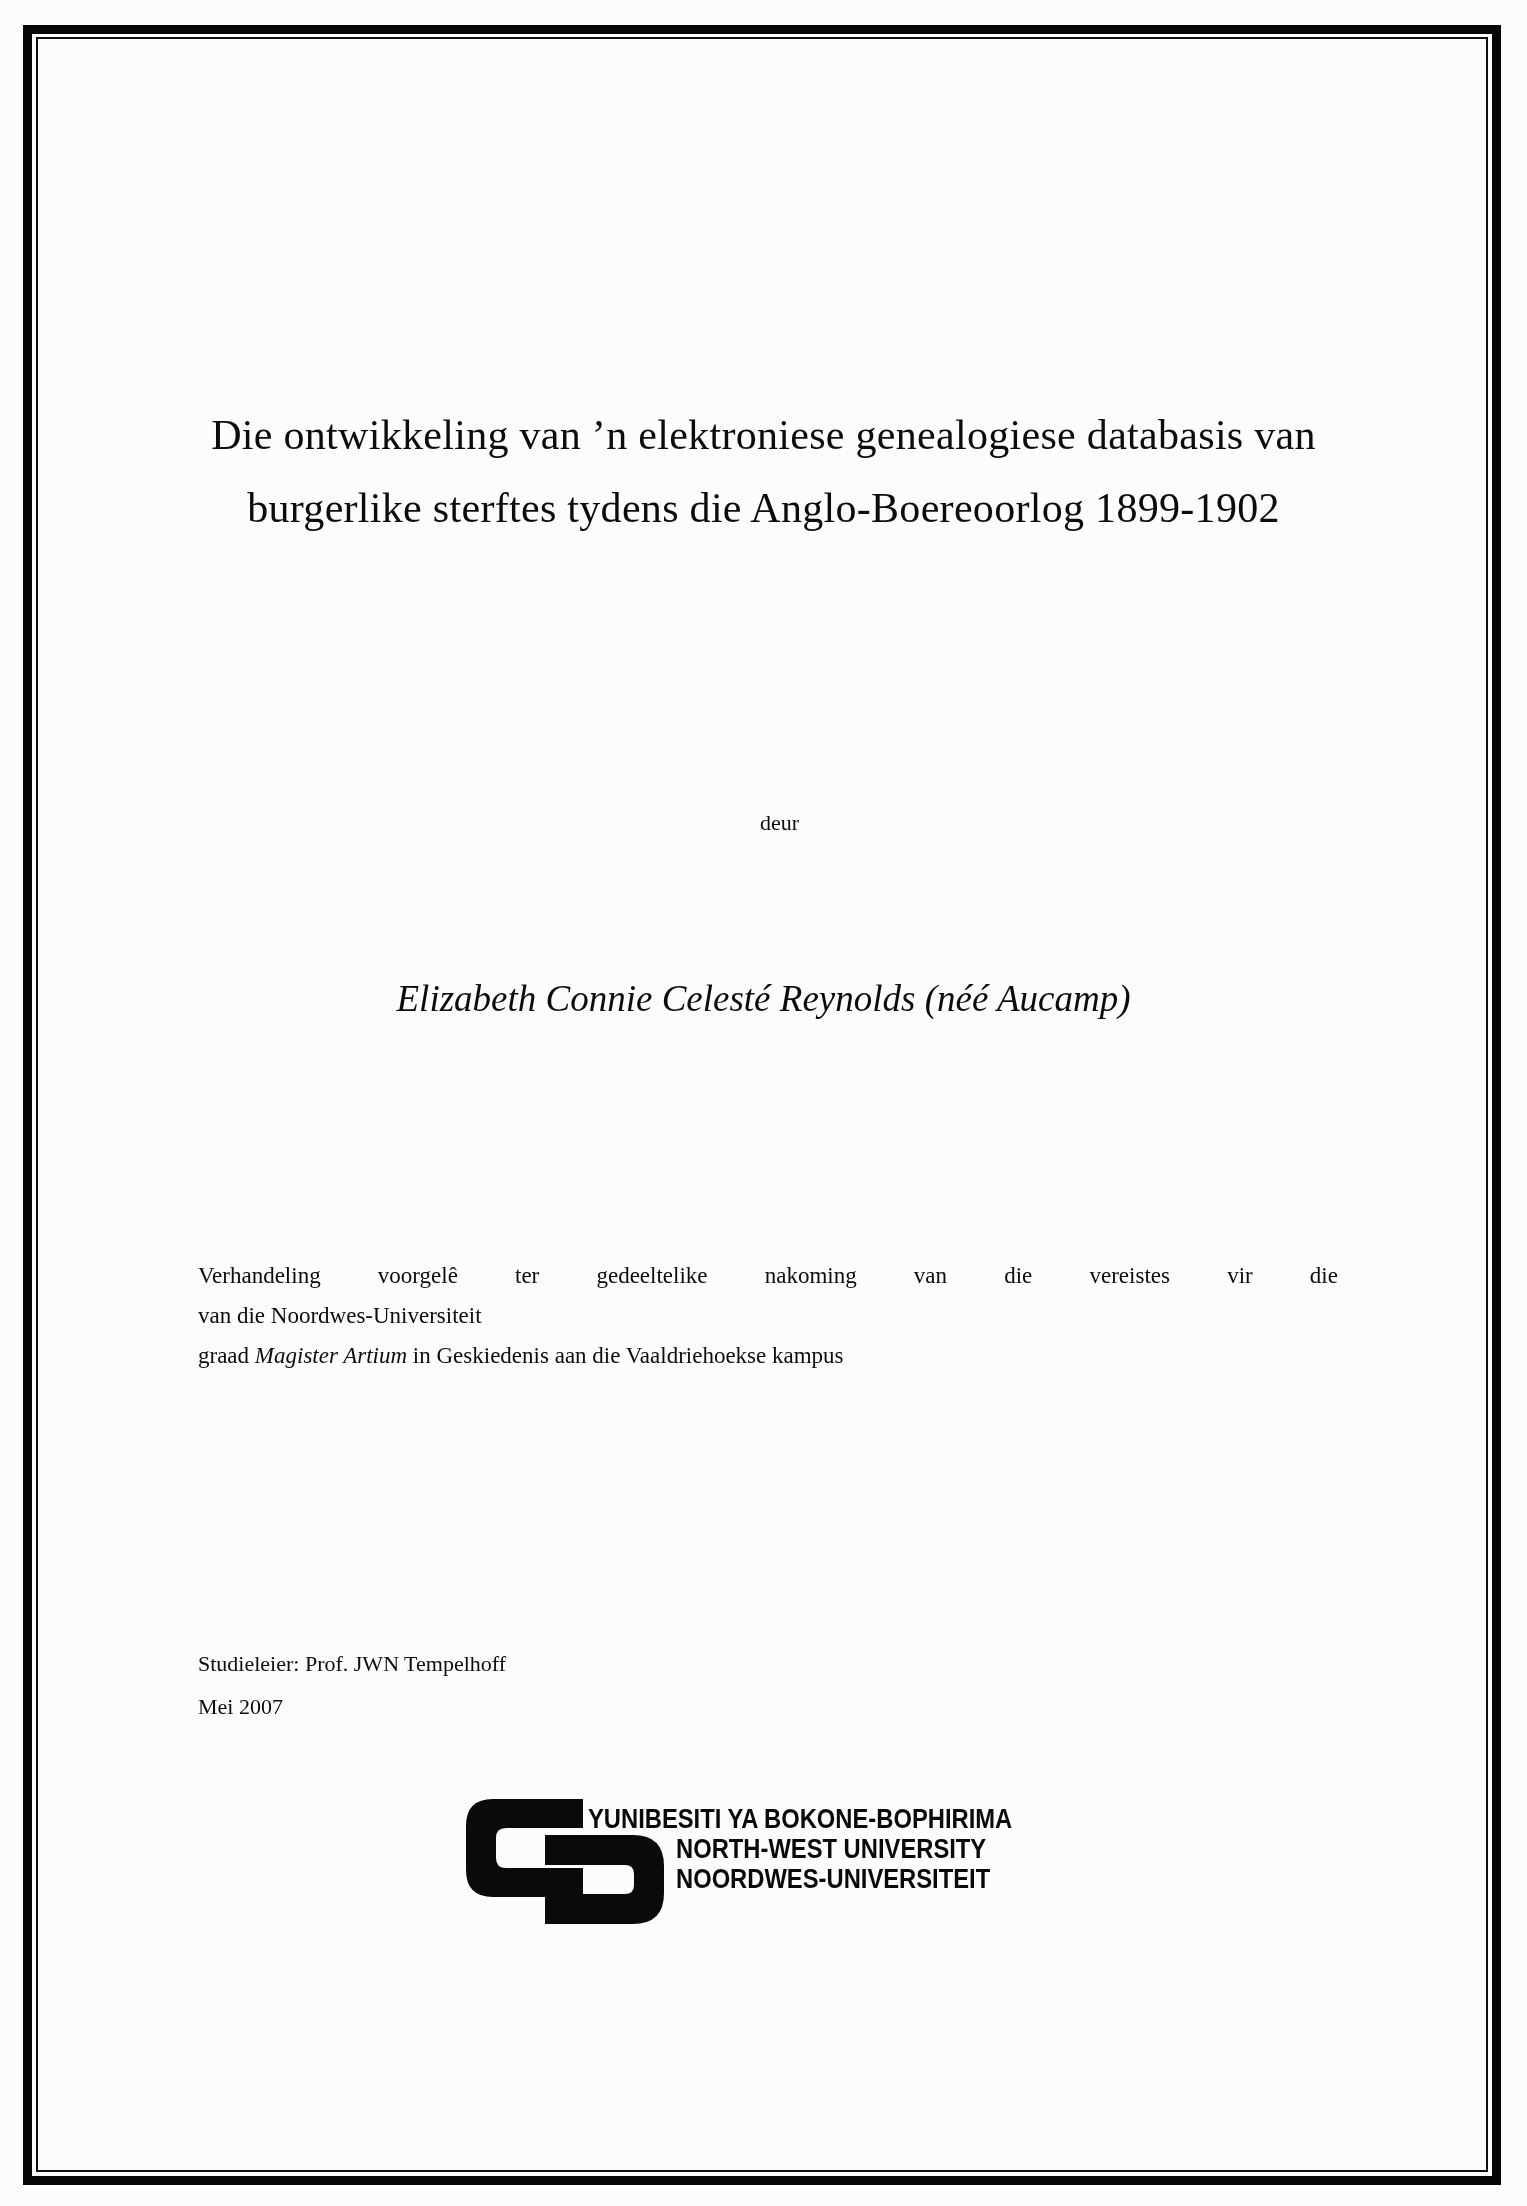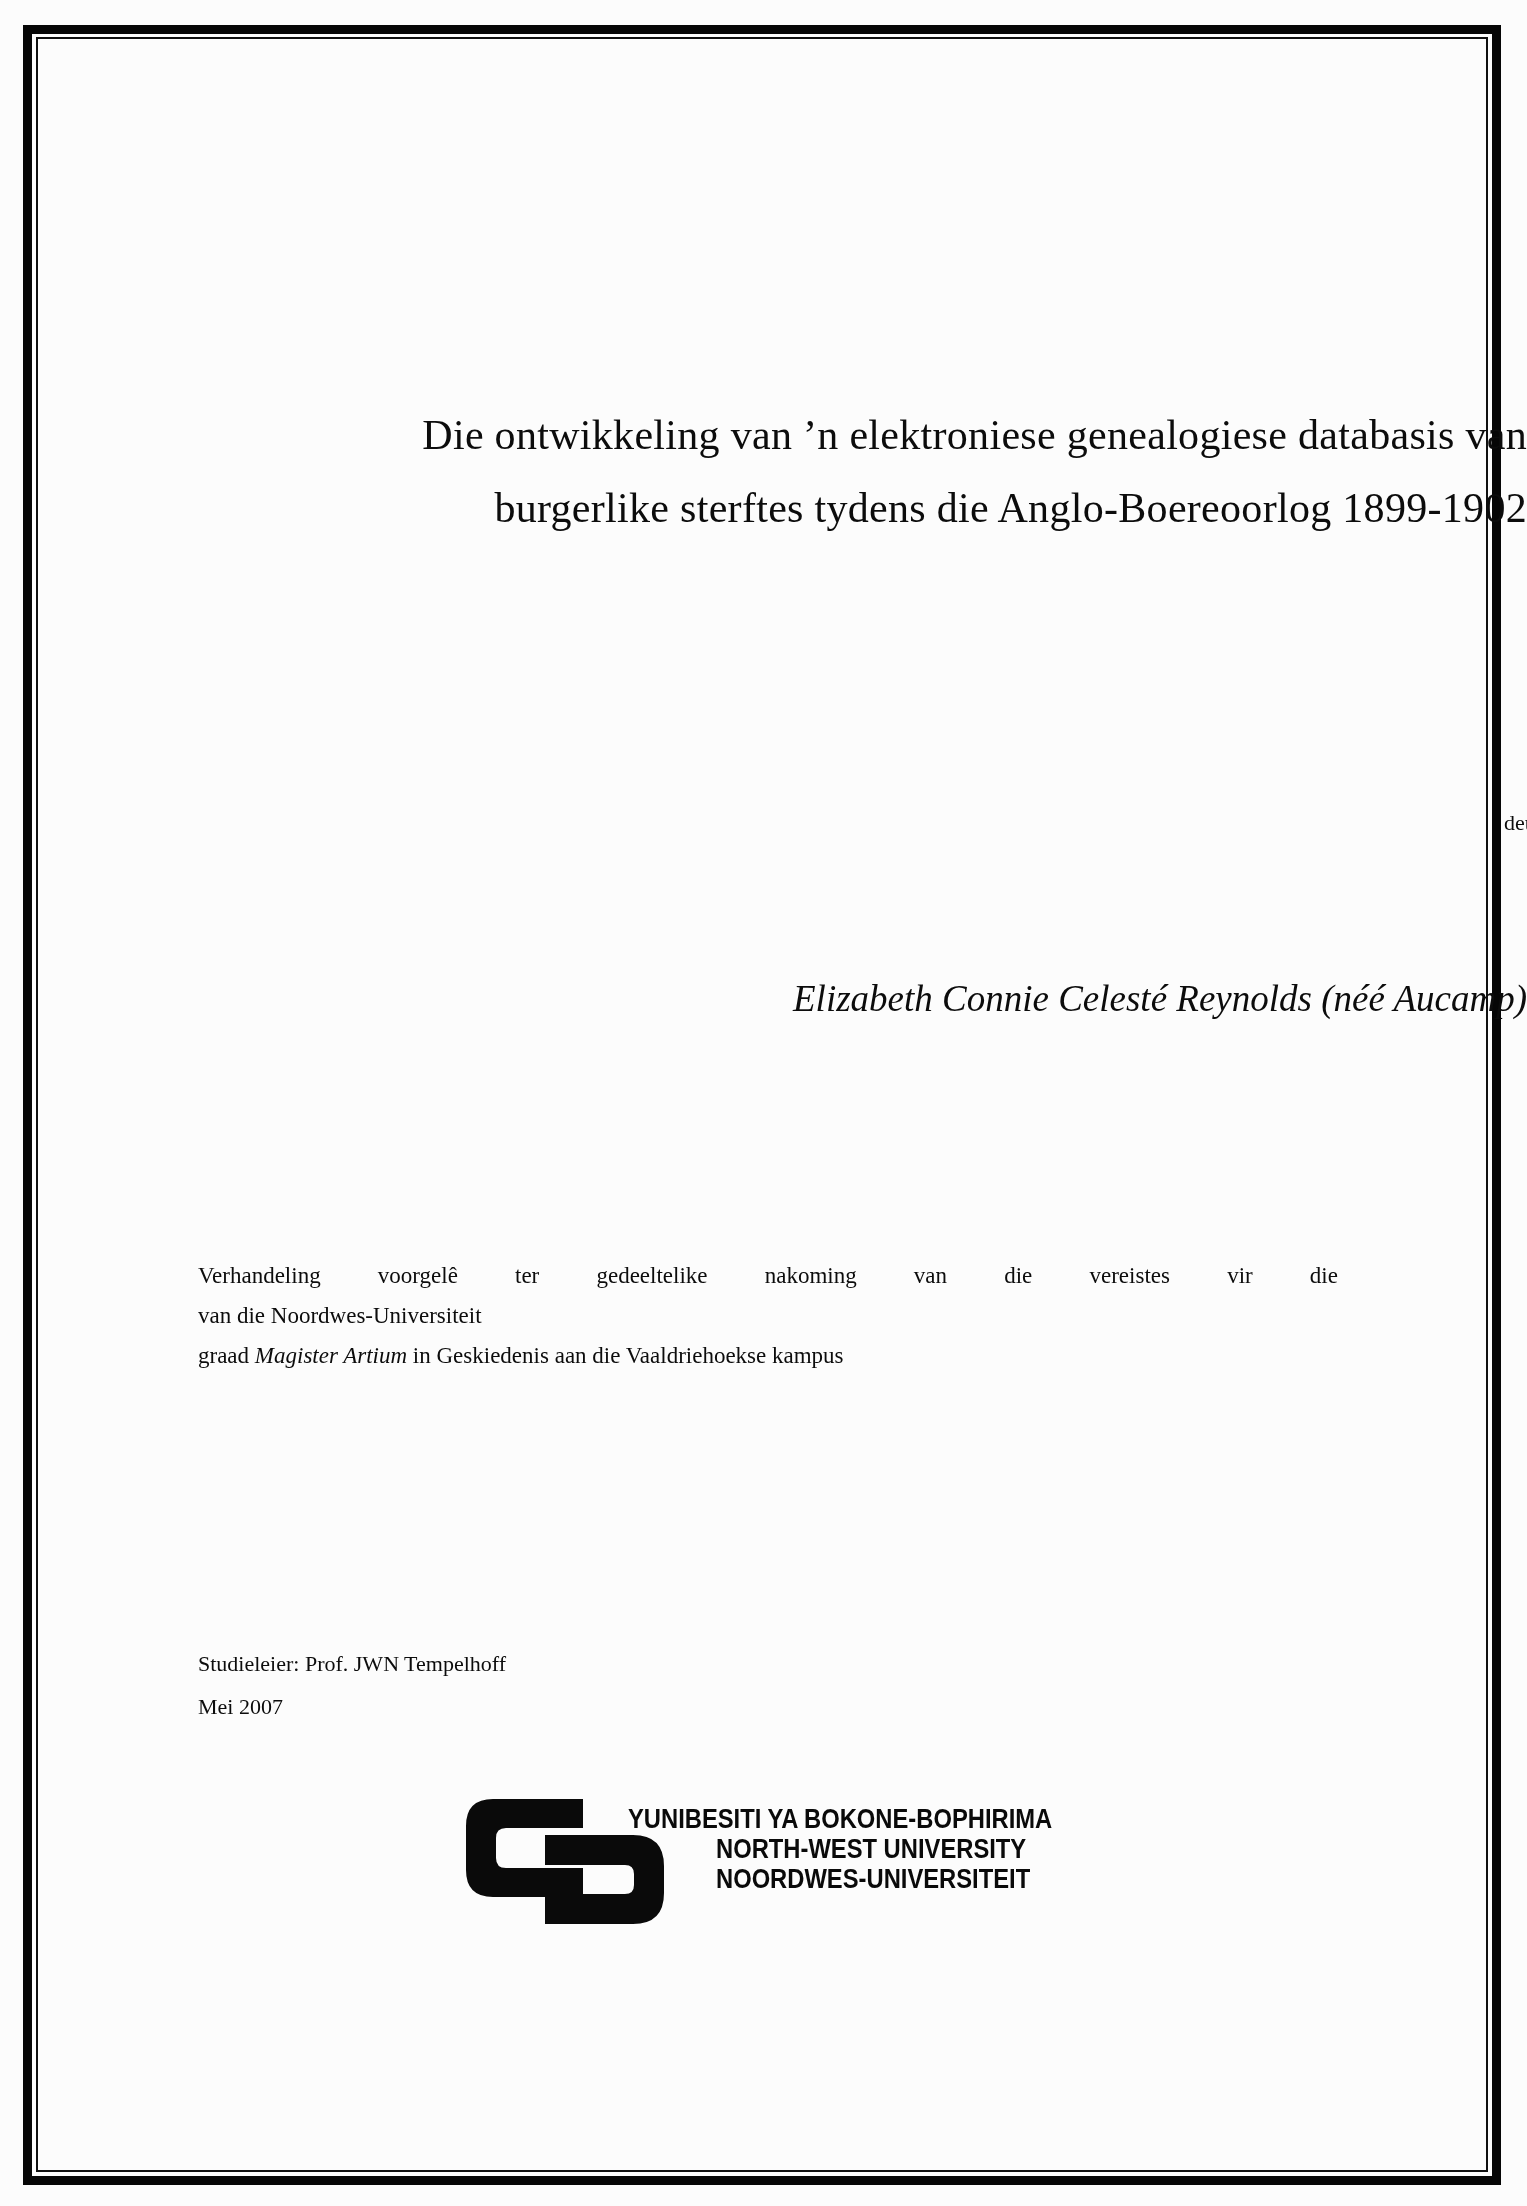--- a/index.html
+++ b/index.html
@@ -31,21 +31,21 @@
     left: 4px;
     top: 3px;
     right: 4px;
     bottom: 4px;
     border: 2px solid #101010;
   }
   .centered {
     position: absolute;
     left: 0;
     width: 100%;
-    text-align: right;
+    text-align: center;
   }
   .title-block {
     top: 399px;
     font-size: 42px;
     line-height: 73px;
     letter-spacing: 0.3px;
     white-space: nowrap;
   }
   .byline {
     top: 800px;
@@ -79,21 +79,20 @@
     top: 1642px;
     font-size: 22px;
     line-height: 43px;
   }
   .logo {
     position: absolute;
     left: 465px;
     top: 1798px;
     display: flex;
     align-items: flex-start;
-    gap: 40px;
   }
   .logo-mark {
     width: 200px;
     height: 126px;
     flex: 0 0 auto;
   }
   .logo-text {
     margin-left: -77px; 
     padding-top: 6px;
     font-family: "Liberation Sans", "DejaVu Sans", sans-serif;

